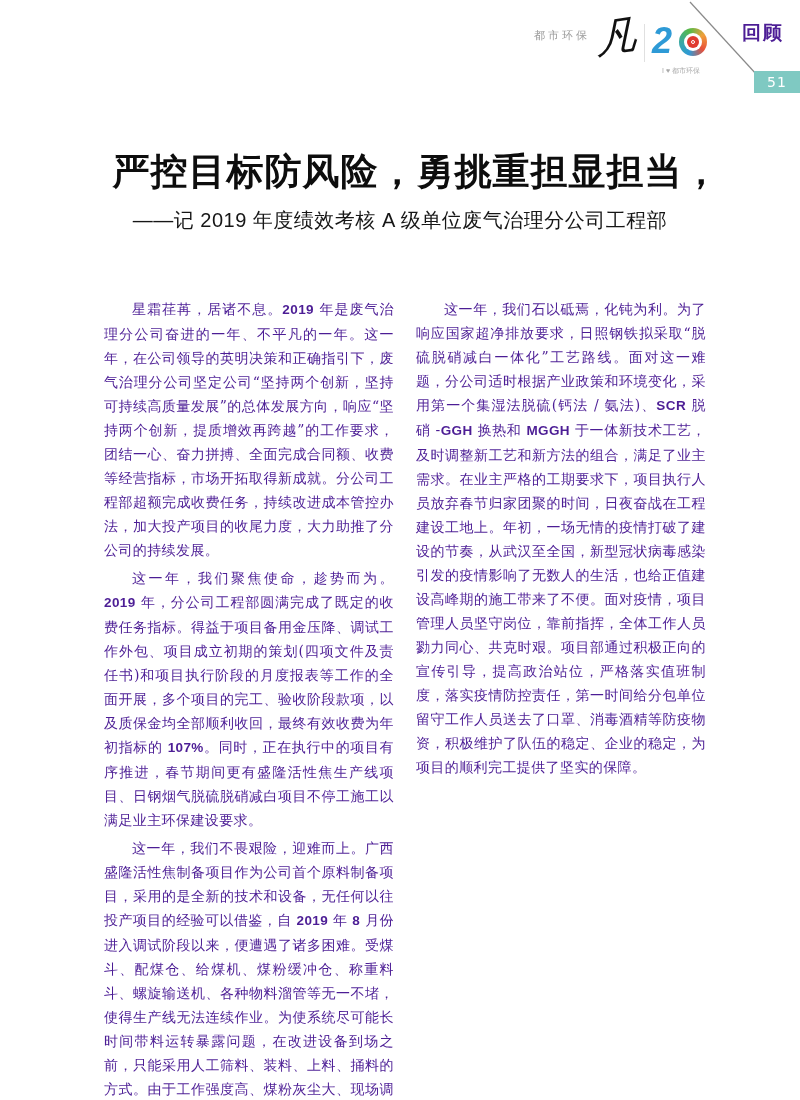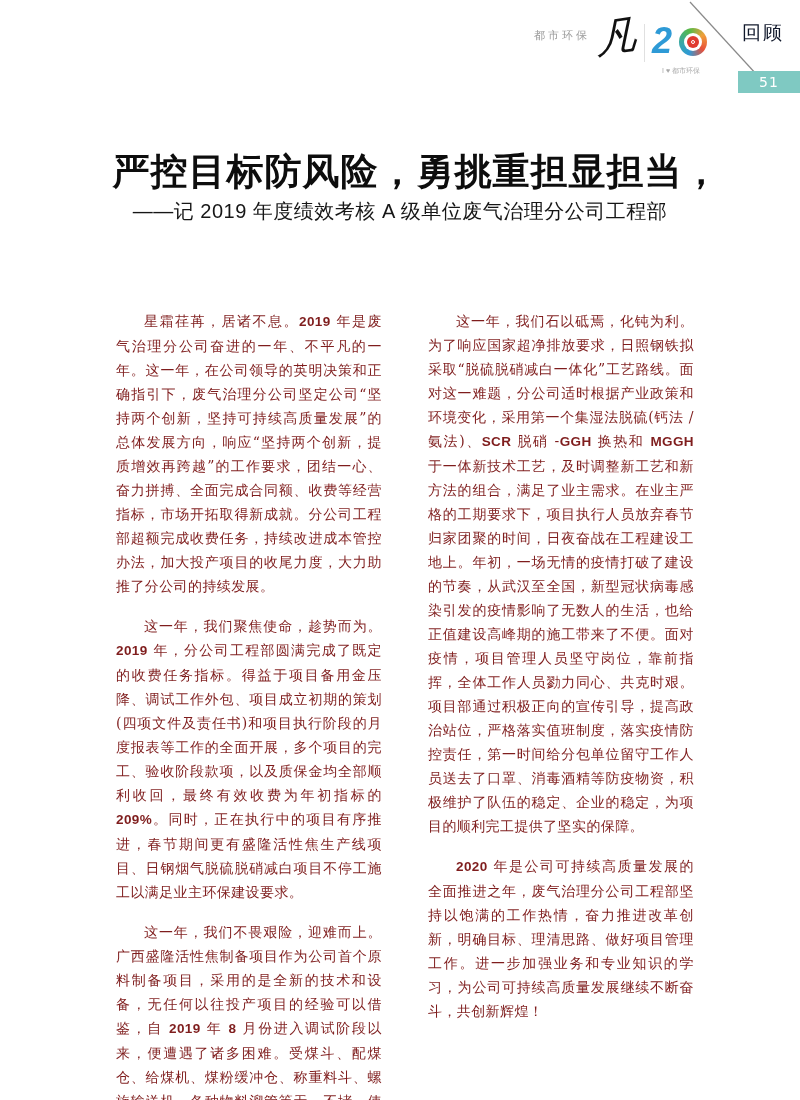--- a/index.html
+++ b/index.html
@@ -33,49 +33,49 @@
   .logo-zero .dot{position:absolute;inset:8px;background:#e03a2f;border-radius:50%;}
   .logo-zero .dot::after{
     content:"";position:absolute;left:4px;top:4px;right:4px;bottom:4px;
     border:1.5px solid #fff;border-radius:50%;
   }
   .logo-tagline{
     position:absolute;left:650px;top:66px;width:62px;font-size:7px;color:#a9a9a9;
     font-family:"Liberation Sans",sans-serif;text-align:center;white-space:nowrap;
   }
   .hdr-section{
-    position:absolute;left:742px;top:20px;font-size:19px;font-weight:400;color:#0f172a;
+    position:absolute;left:742px;top:20px;font-size:19px;font-weight:700;color:#4c1d95;
     font-family:"Liberation Sans",sans-serif;letter-spacing:2px;
   }
   .hdr-diag{position:absolute;left:676px;top:0;}
   .page-badge{
-    position:absolute;right:0;top:71px;width:62px;height:22px;background:#7fc9c2;
+    position:absolute;right:0;top:71px;width:46px;height:22px;background:#7fc9c2;
     color:#ffffff;font-size:14px;font-family:"DejaVu Sans",sans-serif;
     display:flex;align-items:center;justify-content:center;letter-spacing:1px;
   }
 
   
   .title-wrap{position:absolute;left:0;top:146px;width:100%;text-align:center;}
   .title-line{
     font-family:"Liberation Sans",sans-serif;font-weight:900;color:#0d0d0d;
     font-size:37px;line-height:52px;letter-spacing:1px;margin:0;padding-left:33px;
   }
   .subtitle{
     font-family:"Liberation Sans",sans-serif;font-weight:500;color:#161616;
-    font-size:20px;letter-spacing:0.5px;
+    font-size:20px;margin-top:9px;letter-spacing:0.5px;
   }
 
   
   .body-cols{
     position:absolute;left:100px;top:293px;width:610px;display:flex;gap:14px;
   }
   .col{flex:1;min-width:0;}
   .col p.para{
-    margin:16px;font-size:14px;line-height:24px;text-align:justify;
-    letter-spacing:0.4px;color:#7f1d1d;
+    margin:4px;font-size:14px;line-height:24px;text-align:justify;
+    letter-spacing:0.4px;color:#4c1d95;
   }
   .col p.para.indent{text-indent:2em;}
   .col p.para b{
     font-family:"Liberation Sans",sans-serif;font-weight:700;font-size:13.5px;
   }
 </style>
 </head>
 <body>
 
 <div class="hdr-brand">都市环保</div>
@@ -97,21 +97,20 @@
 <div class="page-badge">51</div>
 
 <div class="title-wrap">
   <h1 class="title-line">严控目标防风险，勇挑重担显担当，</h1>
   <div class="subtitle">——记 2019 年度绩效考核 A 级单位废气治理分公司工程部</div>
 </div>
 
 <div class="body-cols">
   <div class="col">
       <p class="para indent">星霜荏苒，居诸不息。<b>2019</b> 年是废气治理分公司奋进的一年、不平凡的一年。这一年，在公司领导的英明决策和正确指引下，废气治理分公司坚定公司“坚持两个创新，坚持可持续高质量发展”的总体发展方向，响应“坚持两个创新，提质增效再跨越”的工作要求，团结一心、奋力拼搏、全面完成合同额、收费等经营指标，市场开拓取得新成就。分公司工程部超额完成收费任务，持续改进成本管控办法，加大投产项目的收尾力度，大力助推了分公司的持续发展。</p>
-      <p class="para indent">这一年，我们聚焦使命，趁势而为。<b>2019</b> 年，分公司工程部圆满完成了既定的收费任务指标。得益于项目备用金压降、调试工作外包、项目成立初期的策划(四项文件及责任书)和项目执行阶段的月度报表等工作的全面开展，多个项目的完工、验收阶段款项，以及质保金均全部顺利收回，最终有效收费为年初指标的 <b>209%</b>。同时，正在执行中的项目有序推进，春节期间更有盛隆活性焦生产线项目、日钢烟气脱硫脱硝减白项目不停工施工以满足业主环保建设要求。</p>
+      <p class="para indent">这一年，我们聚焦使命，趁势而为。<b>2019</b> 年，分公司工程部圆满完成了既定的收费任务指标。得益于项目备用金压降、调试工作外包、项目成立初期的策划(四项文件及责任书)和项目执行阶段的月度报表等工作的全面开展，多个项目的完工、验收阶段款项，以及质保金均全部顺利收回，最终有效收费为年初指标的 <b>107%</b>。同时，正在执行中的项目有序推进，春节期间更有盛隆活性焦生产线项目、日钢烟气脱硫脱硝减白项目不停工施工以满足业主环保建设要求。</p>
       <p class="para indent">这一年，我们不畏艰险，迎难而上。广西盛隆活性焦制备项目作为公司首个原料制备项目，采用的是全新的技术和设备，无任何以往投产项目的经验可以借鉴，自 <b>2019</b> 年 <b>8</b> 月份进入调试阶段以来，便遭遇了诸多困难。受煤斗、配煤仓、给煤机、煤粉缓冲仓、称重料斗、螺旋输送机、各种物料溜管等无一不堵，使得生产线无法连续作业。为使系统尽可能长时间带料运转暴露问题，在改进设备到场之前，只能采用人工筛料、装料、上料、捅料的方式。由于工作强度高、煤粉灰尘大、现场调试人员几乎每天都“灰头土脸”，煤粉附上皮肤后还经常导致红疹，环境非常艰苦。经过披星戴月的连续努力，多方咨询，各系统经</p>
     </div>
   <div class="col">
 
       <p class="para indent">这一年，我们石以砥焉，化钝为利。为了响应国家超净排放要求，日照钢铁拟采取“脱硫脱硝减白一体化”工艺路线。面对这一难题，分公司适时根据产业政策和环境变化，采用第一个集湿法脱硫(钙法 / 氨法)、<b>SCR</b> 脱硝 -<b>GGH</b> 换热和 <b>MGGH</b> 于一体新技术工艺，及时调整新工艺和新方法的组合，满足了业主需求。在业主严格的工期要求下，项目执行人员放弃春节归家团聚的时间，日夜奋战在工程建设工地上。年初，一场无情的疫情打破了建设的节奏，从武汉至全国，新型冠状病毒感染引发的疫情影响了无数人的生活，也给正值建设高峰期的施工带来了不便。面对疫情，项目管理人员坚守岗位，靠前指挥，全体工作人员勠力同心、共克时艰。项目部通过积极正向的宣传引导，提高政治站位，严格落实值班制度，落实疫情防控责任，第一时间给分包单位留守工作人员送去了口罩、消毒酒精等防疫物资，积极维护了队伍的稳定、企业的稳定，为项目的顺利完工提供了坚实的保障。</p>
-      <p class="para indent"><b>2020</b> 年是公司可持续高质量发展的全面推进之年，废气治理分公司工程部坚持以饱满的工作热情，奋力推进改革创新，明确目标、理清思路、做好项目管理工作。进一步加强业务和专业知识的学习，为公司可持续高质量发展继续不断奋斗，共创新辉煌！</p>
     </div>
 </div>
 
 </body></html>

